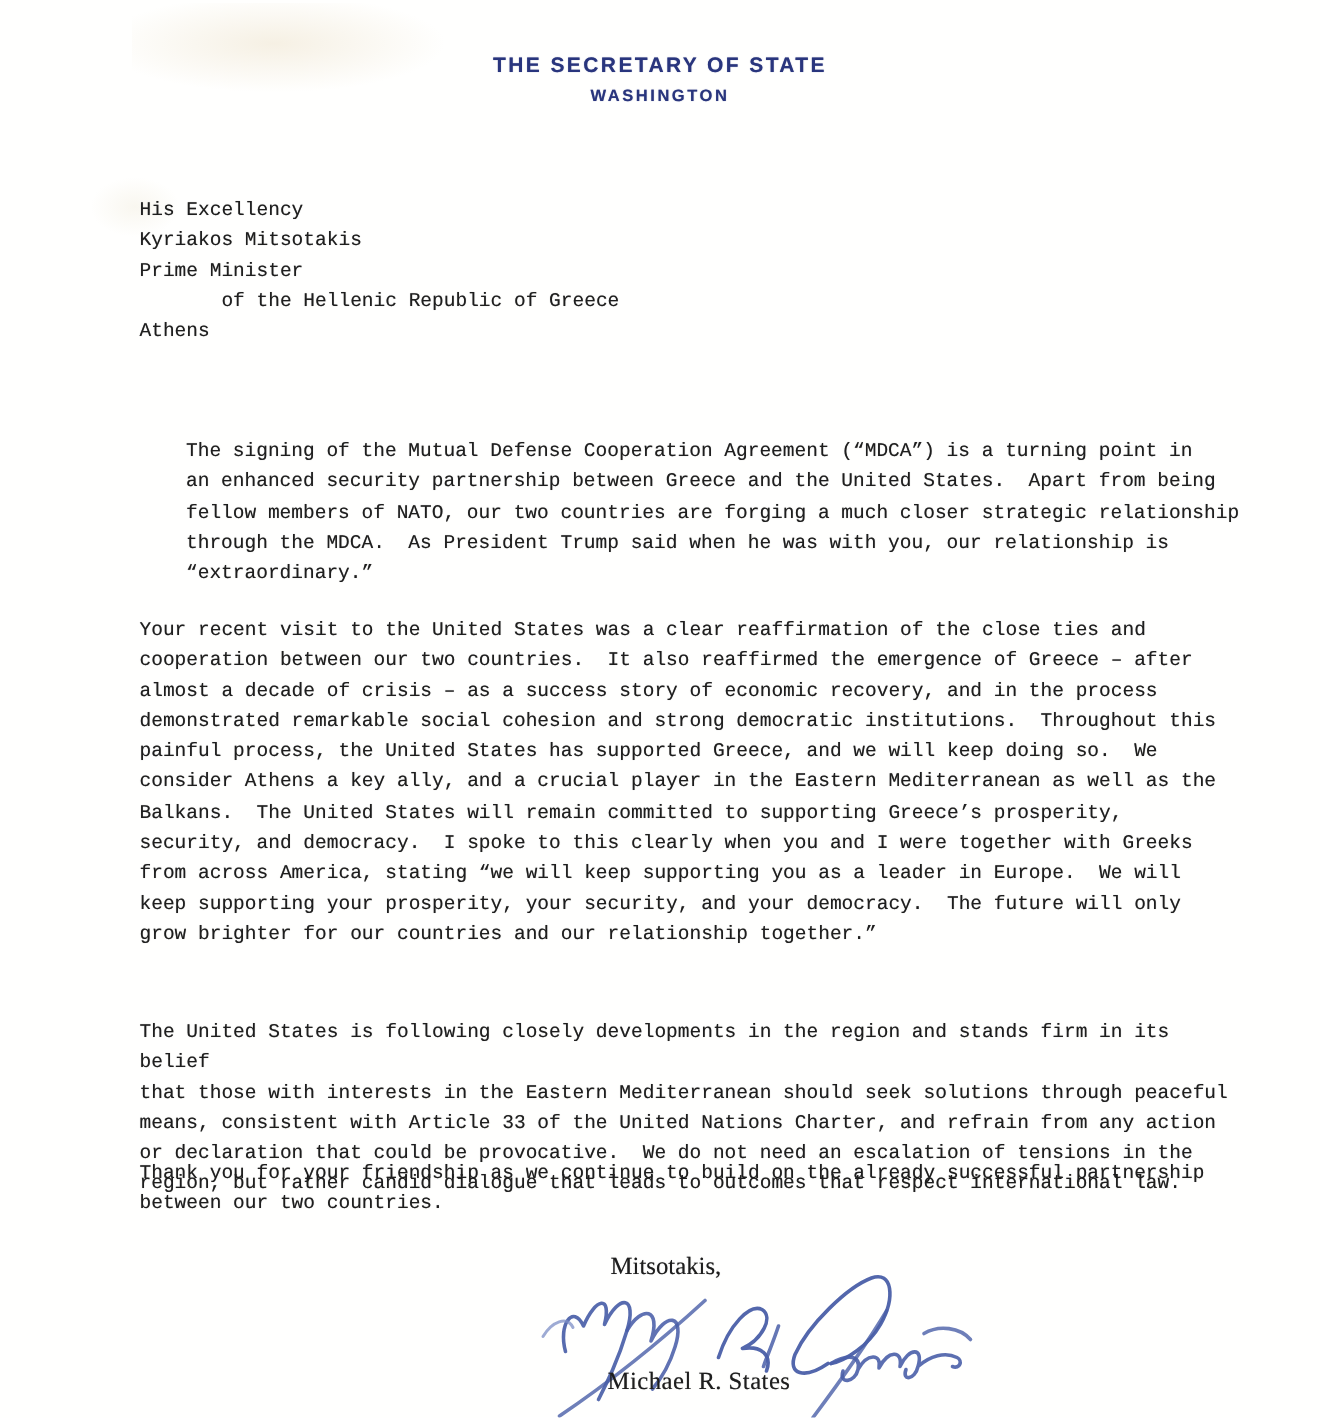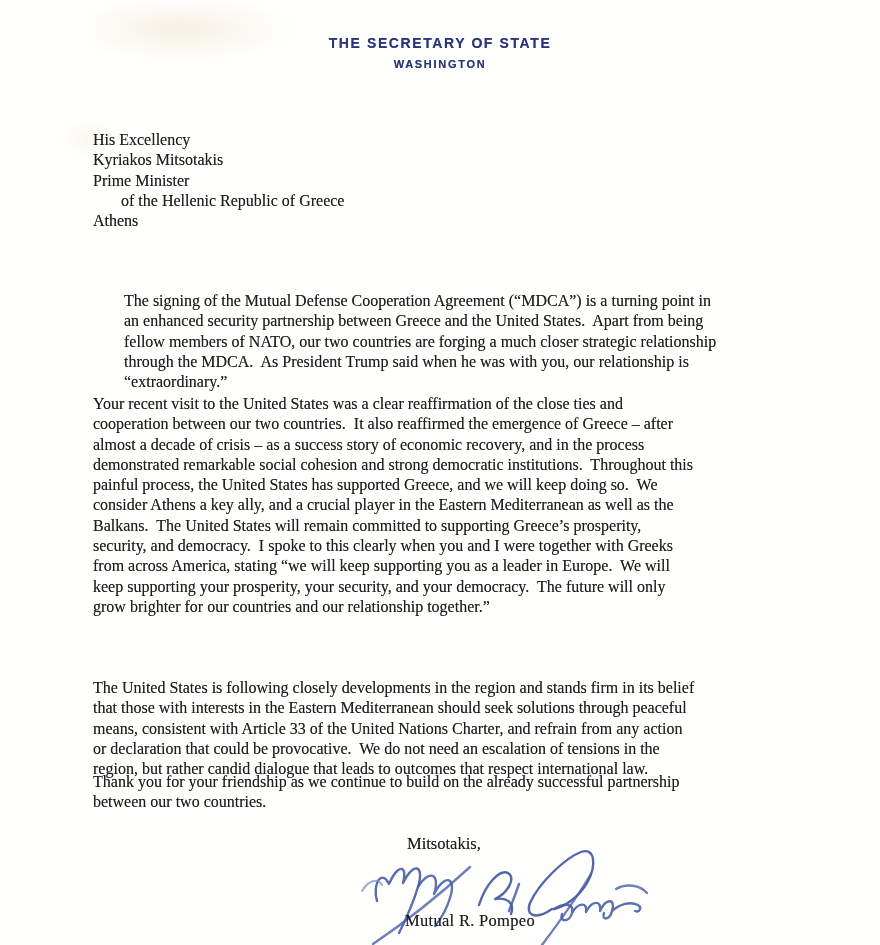--- a/index.html
+++ b/index.html
@@ -31,29 +31,30 @@
   }
   .letterhead .lh-sub{
     font-size:11px;letter-spacing:1.7px;line-height:22px;
     text-shadow:0 0 0.6px rgba(41,53,125,0.65);
   }
 
   .doc-text{
     position:absolute;
     left:93px;
     width:740px;
-    font-size:16px;
+    font-size:13px;
     line-height:20.3px;
     white-space:pre-wrap;
     text-shadow:0 0 0.45px rgba(25,25,25,0.55);
+    font-family:Liberation Mono, monospace;
   }
   .recipient{top:130px;}
   .salutation{top:255px;}
   .para-1{top:291px;margin-left:31px;}
-  .para-2{top:394px;}
+  .para-2{top:410px;}
   .para-3{top:648px;margin-top:30px;}
   .para-4{top:772px;}
 
   .closing-word{
     position:absolute;left:407px;top:834px;
     font-size:16.5px;line-height:20px;
     text-shadow:0 0 0.45px rgba(25,25,25,0.55);
   }
   .signature-wrap{
     position:absolute;left:348px;top:843px;width:320px;height:102px;
@@ -131,15 +132,15 @@
 
         <path d="M243,31 C228,56 209,82 194,102" opacity="0.8"></path>
       </g>
       <g fill="none" stroke="#7d8fc6" stroke-width="2" stroke-linecap="round">
 
         <path d="M14,48 C20,38 30,34 34,42" opacity="0.75"></path>
       </g>
     </svg>
   </div>
 
-  <div class="typed-name">Mutual R. Pompeo</div>
+  <div class="typed-name">Michael R. States</div>
 
 </div>
 
 </body></html>

